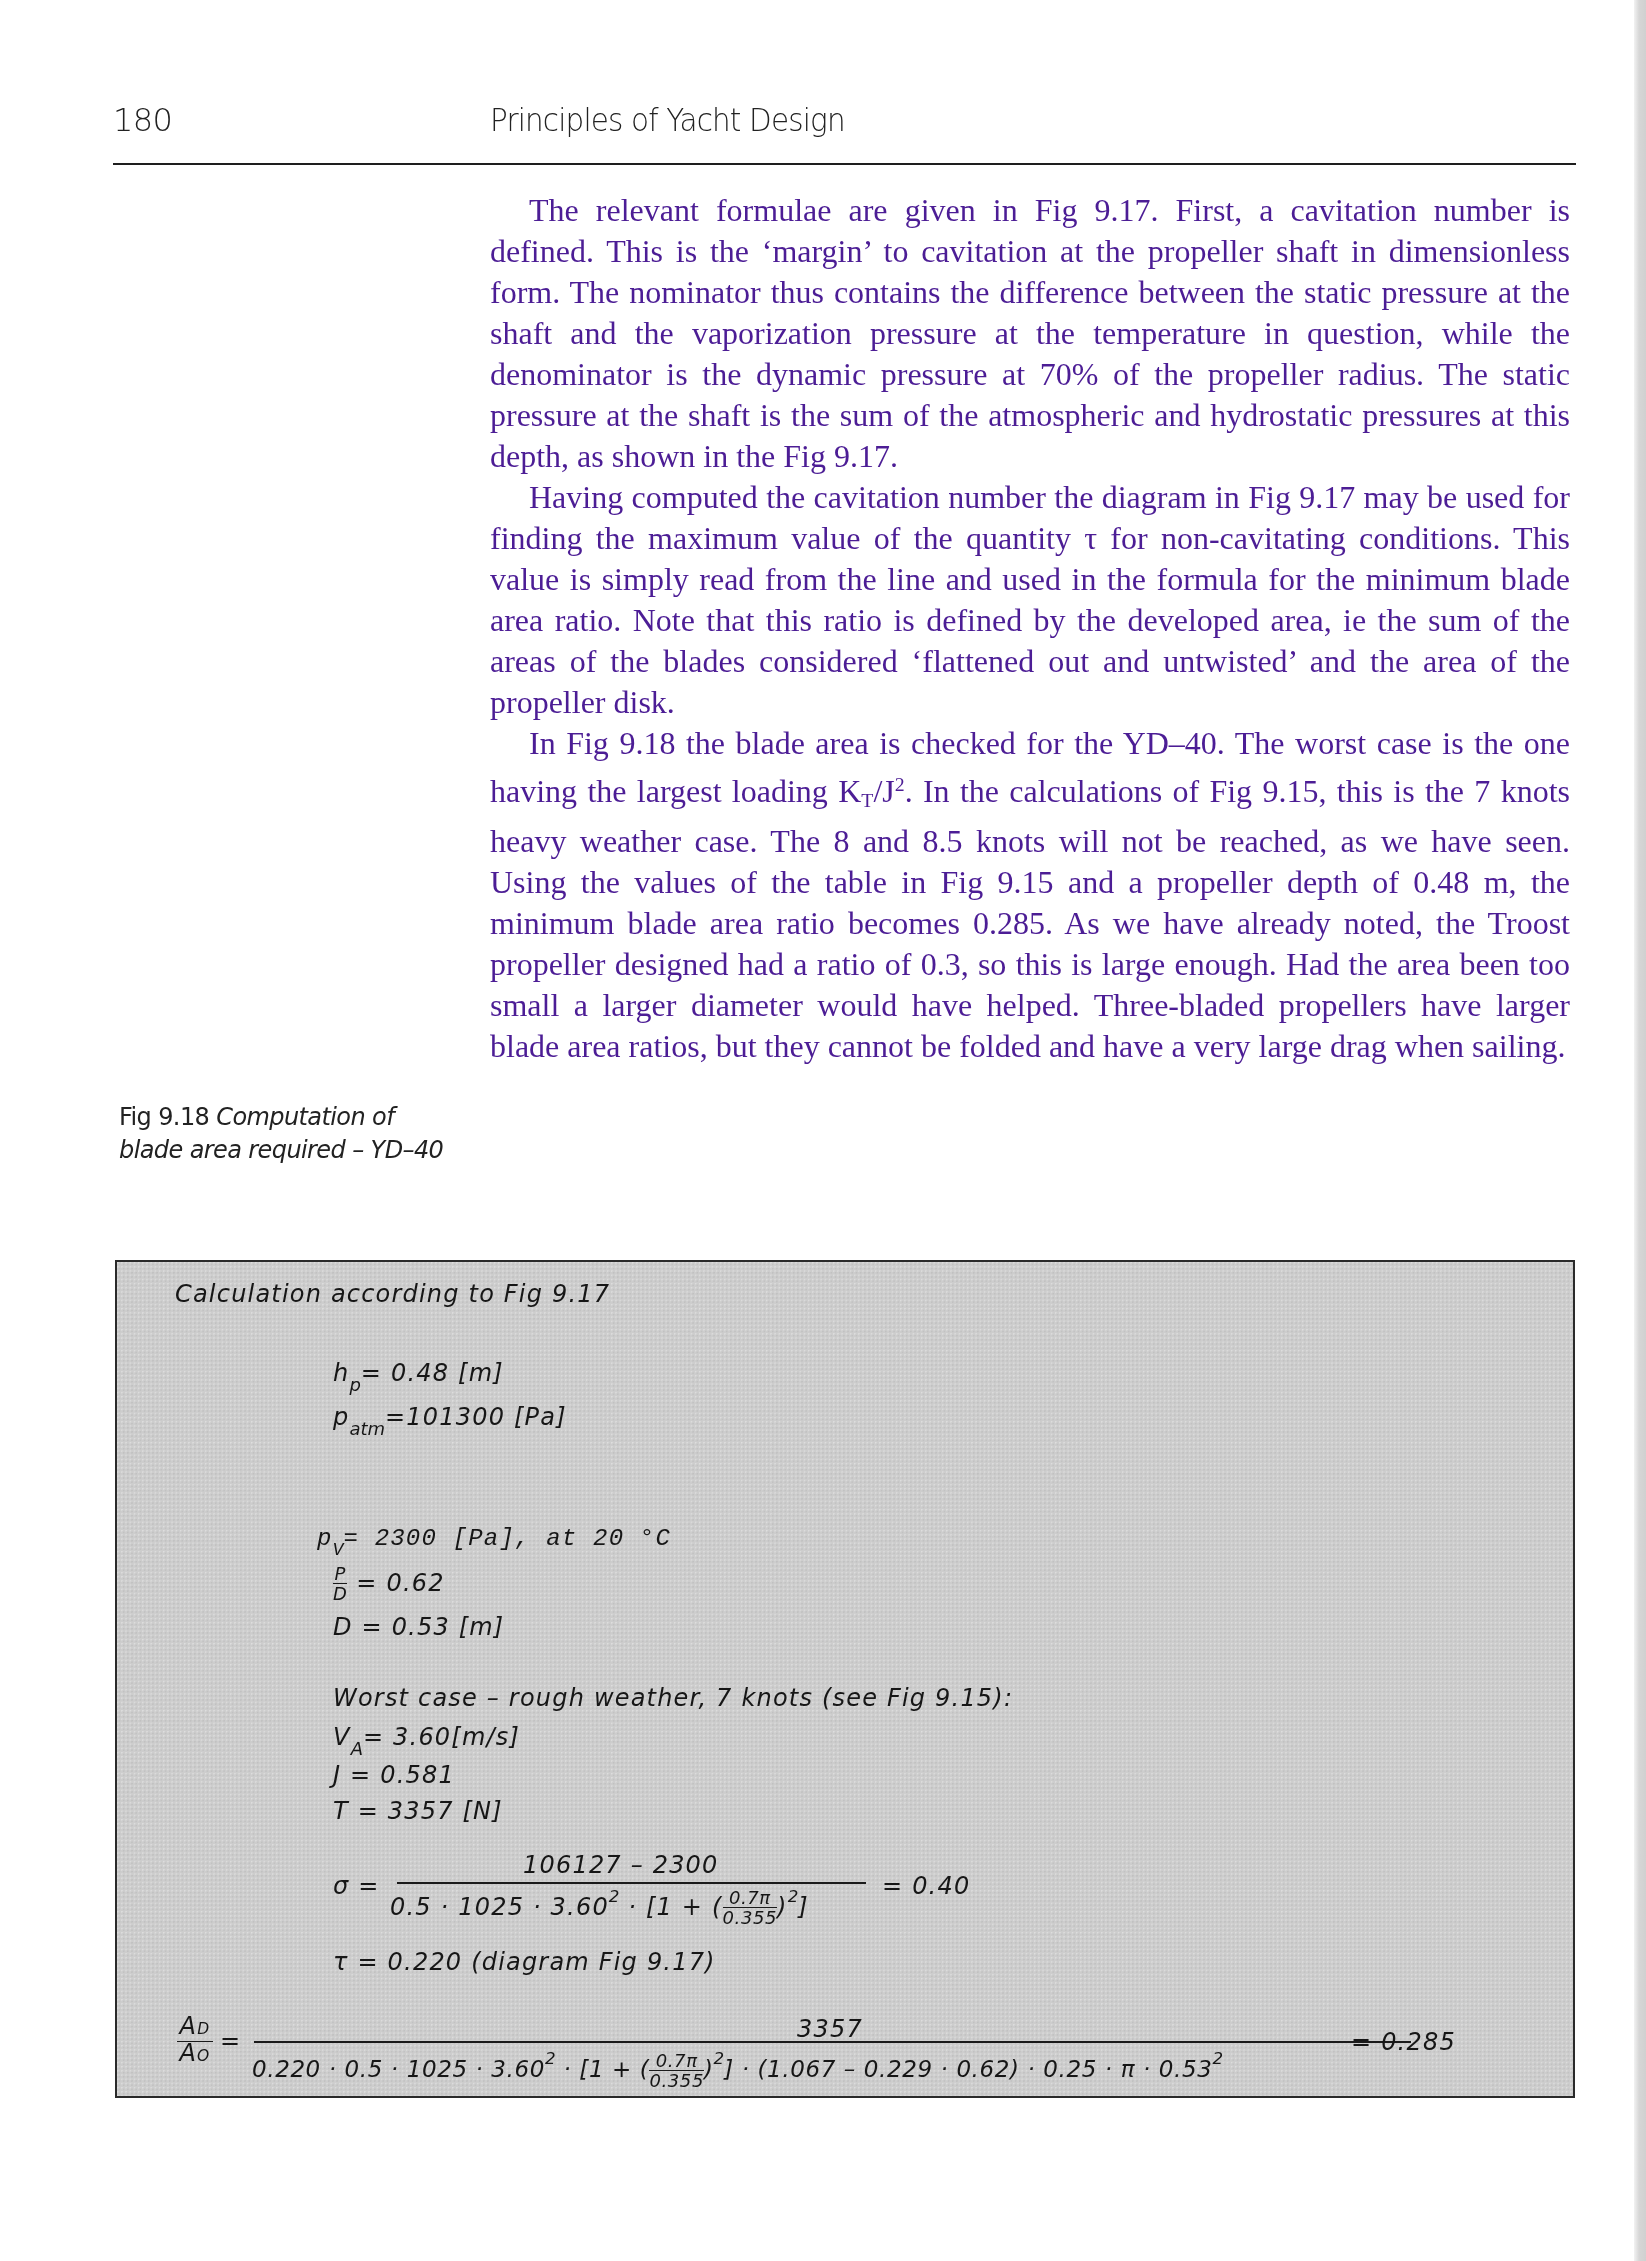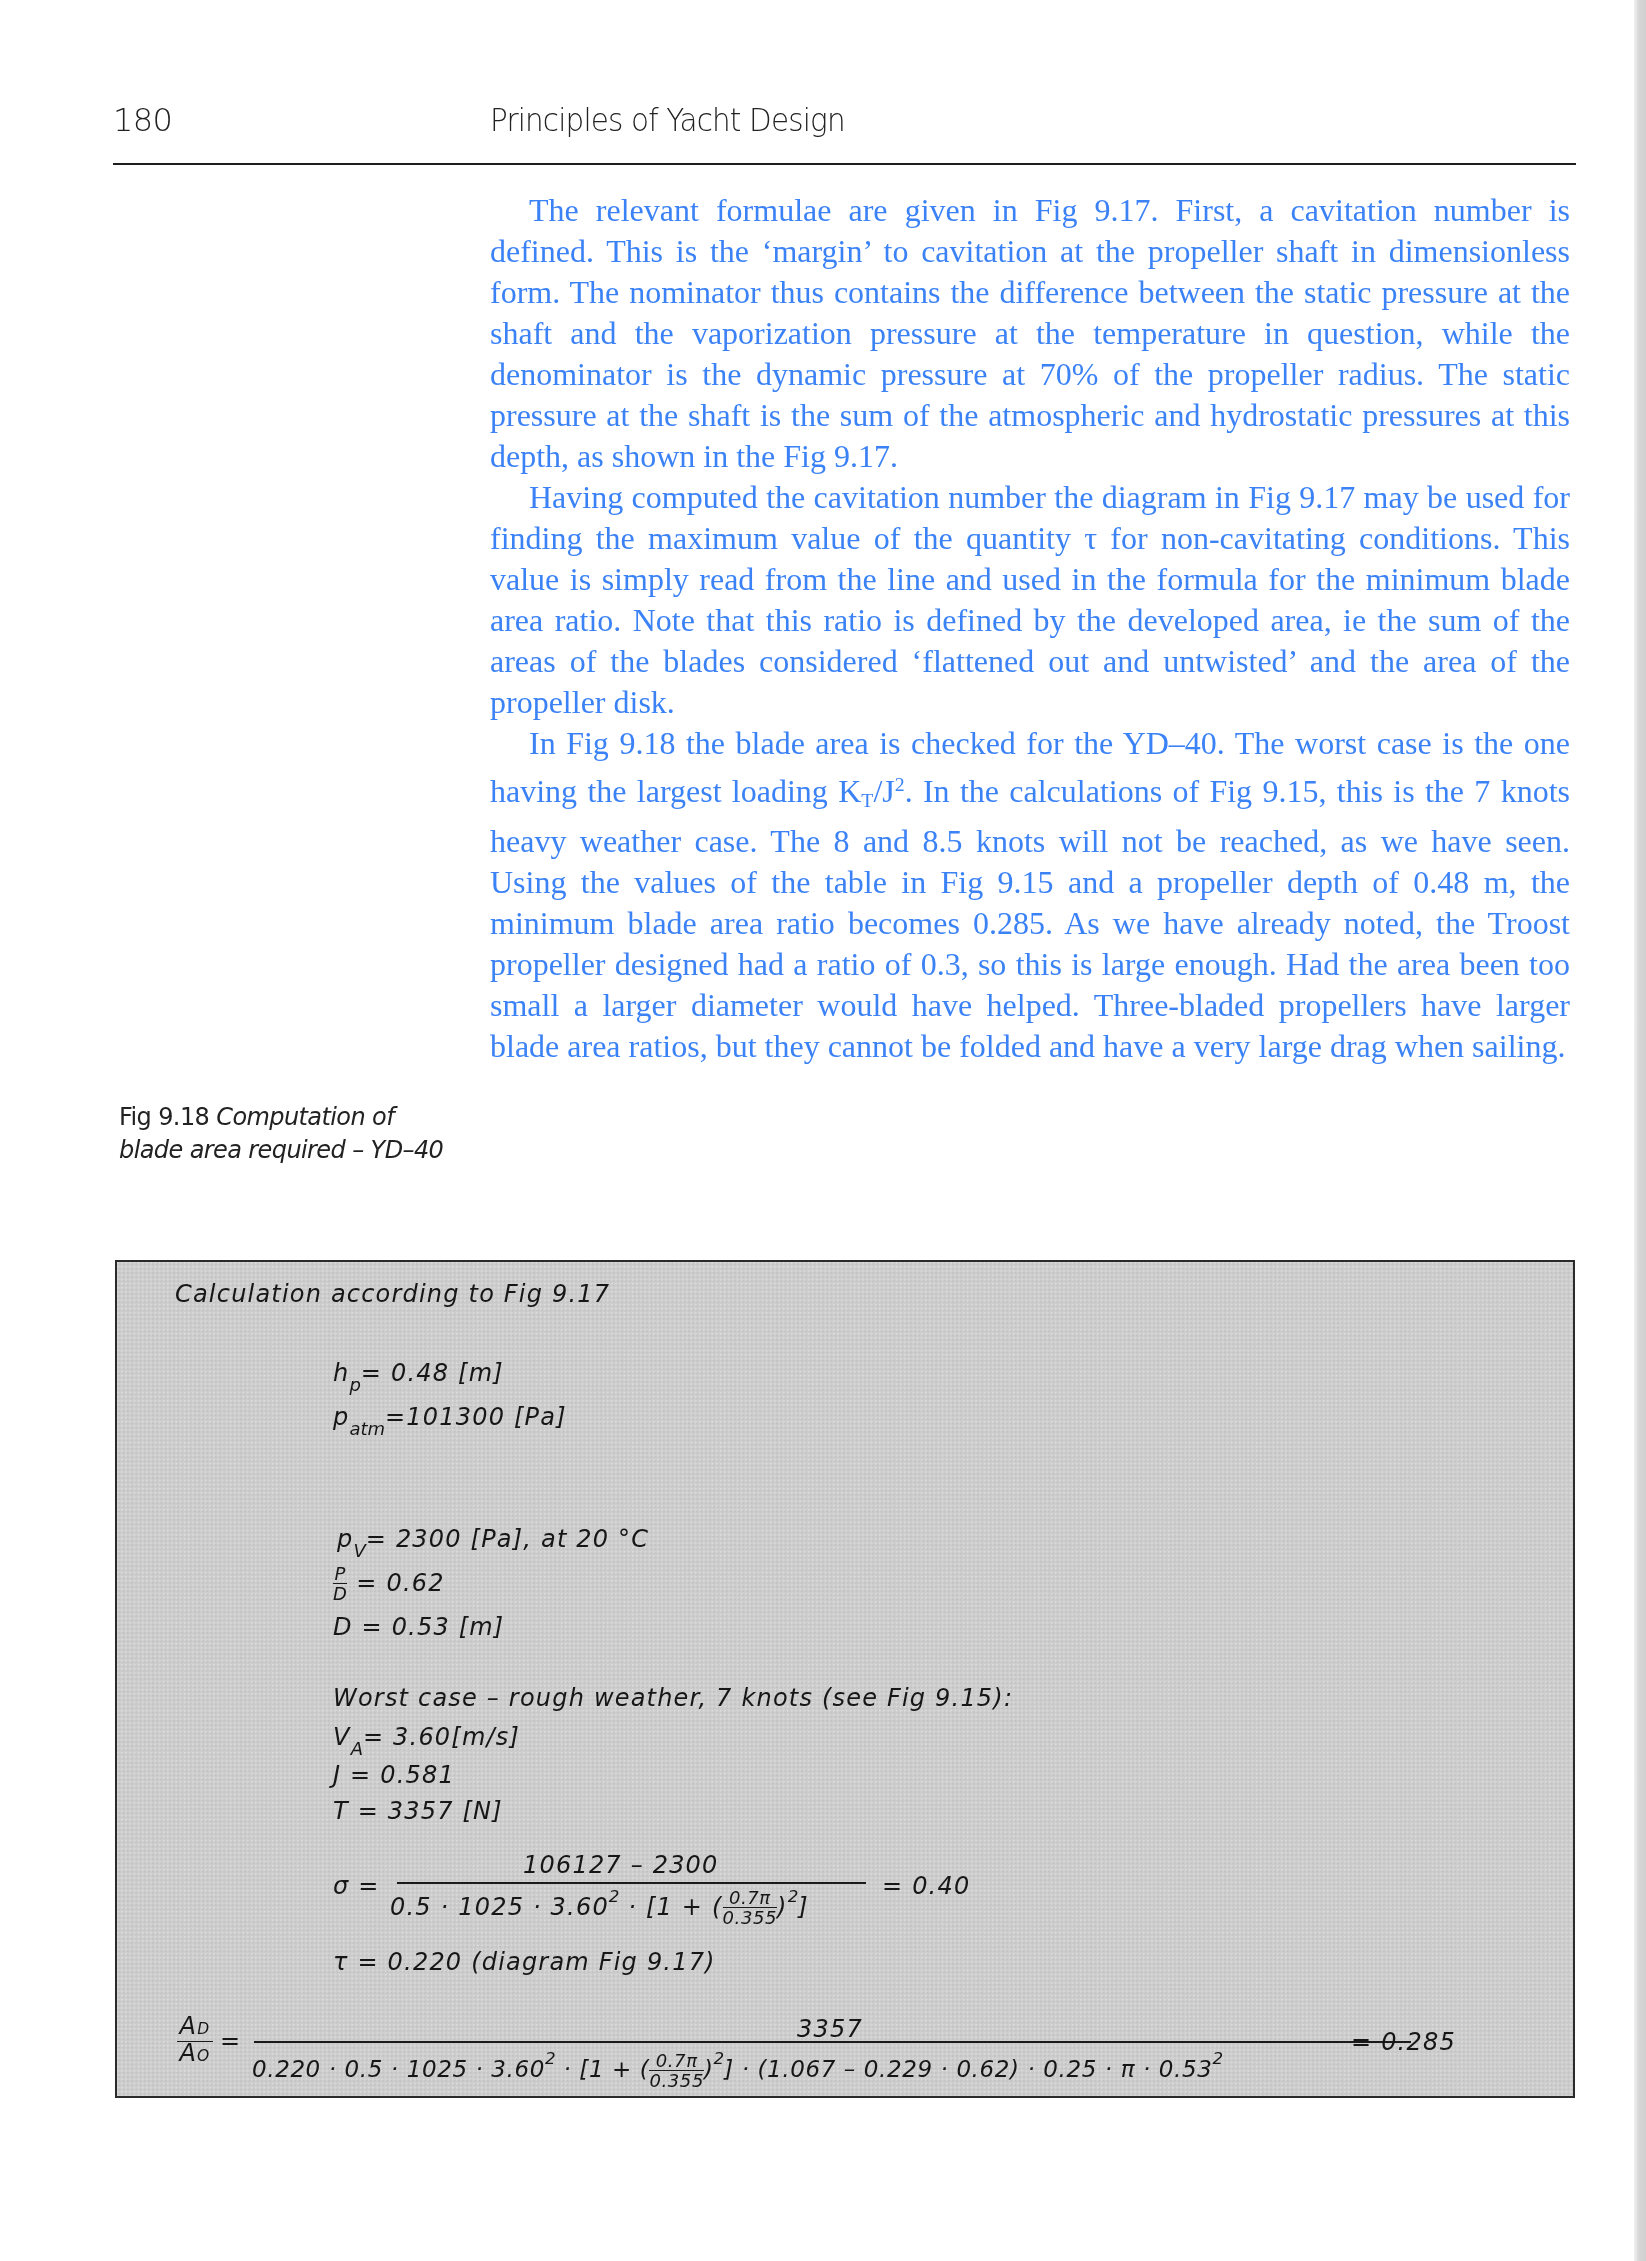--- a/index.html
+++ b/index.html
@@ -21,21 +21,21 @@
       position: absolute; left: 490px; top: 0;
       font-family: "DejaVu Sans", sans-serif; font-size: 32px; font-weight: 300;
       letter-spacing: -0.9px; color: #222; transform: scaleX(0.92); transform-origin: left;
     }
     .head-rule {
       position: absolute; left: 113px; top: 163px; width: 1463px; height: 2.4px; background: #1e1e1e;
     }
     .body-text {
       position: absolute; left: 490px; top: 190px; width: 1080px;
       font-family: "Liberation Serif", serif; font-size: 32px; line-height: 41px;
-      text-align: justify; color: #3b82f6;
+      text-align: justify; color: #4c1d95;
     }
     .body-text p { margin: 0; text-indent: 39px; }
     .body-text p:first-child { text-indent: 39px; }
     .sub { font-size: 0.62em; vertical-align: -0.25em; }
     .sup { font-size: 0.62em; vertical-align: 0.55em; }
     .caption {
       position: absolute; left: 119px; top: 1101px; width: 334px;
       font-family: "DejaVu Sans", sans-serif; font-size: 24px; line-height: 33px; color: #222;
       letter-spacing: -0.6px;
     }
@@ -84,21 +84,21 @@
   <p>Having computed the cavitation number the diagram in Fig 9.17 may be used for finding the maximum value of the quantity τ for non-cavitating conditions. This value is simply read from the line and used in the formula for the minimum blade area ratio. Note that this ratio is defined by the developed area, ie the sum of the areas of the blades considered ‘flattened out and untwisted’ and the area of the propeller disk.</p>
   <p><span>In Fig 9.18 the blade area is checked for the YD–40. The worst case is the one having the largest loading K</span><span class="sub">T</span><span>/J</span><span class="sup">2</span><span>. In the calculations of Fig 9.15, this is the 7 knots heavy weather case. The 8 and 8.5 knots will not be reached, as we have seen. Using the values of the table in Fig 9.15 and a propeller depth of 0.48 m, the minimum blade area ratio becomes 0.285. As we have already noted, the Troost propeller designed had a ratio of 0.3, so this is large enough. Had the area been too small a larger diameter would have helped. Three-bladed propellers have larger blade area ratios, but they cannot be folded and have a very large drag when sailing.</span></p>
 </main>
 
 <section class="calc-box">
   <div class="calc" style="left:58px; top:18px;">Calculation according to Fig 9.17</div>
 
   <div class="calc" style="left:216px; top:97px;"><span>h</span><span class="s">p</span><span>= 0.48 [m]</span></div>
   <div class="calc" style="left:216px; top:141px;"><span>p</span><span class="s">atm</span><span>=101300 [Pa]</span></div>
 
-  <div class="calc" style="left:220px; top:263px;"><span>p</span><span class="s">V</span><span>= 2300 [Pa], at 20 °C</span></div>
+  <div class="calc" style="left:200px; top:263px;font-family:Liberation Mono, monospace;"><span>p</span><span class="s">V</span><span>= 2300 [Pa], at 20 °C</span></div>
   <div class="calc" style="left:216px; top:302px;"><span class="small-frac"><span class="sn">P</span><span class="sd">D</span></span> <span>= 0.62</span></div>
   <div class="calc" style="left:216px; top:351px;">D = 0.53 [m]</div>
 
   <div class="calc" style="left:216px; top:422px;">Worst case – rough weather, 7 knots (see Fig 9.15):</div>
   <div class="calc" style="left:216px; top:461px;"><span>V</span><span class="s">A</span><span>= 3.60[m/s]</span></div>
   <div class="calc" style="left:216px; top:499px;">J = 0.581</div>
   <div class="calc" style="left:216px; top:535px;">T = 3357 [N]</div>
 
   <div class="calc" style="left:216px; top:610px;">σ =</div>
   <div class="calc" style="left:406px; top:589px;">106127 – 2300</div>

